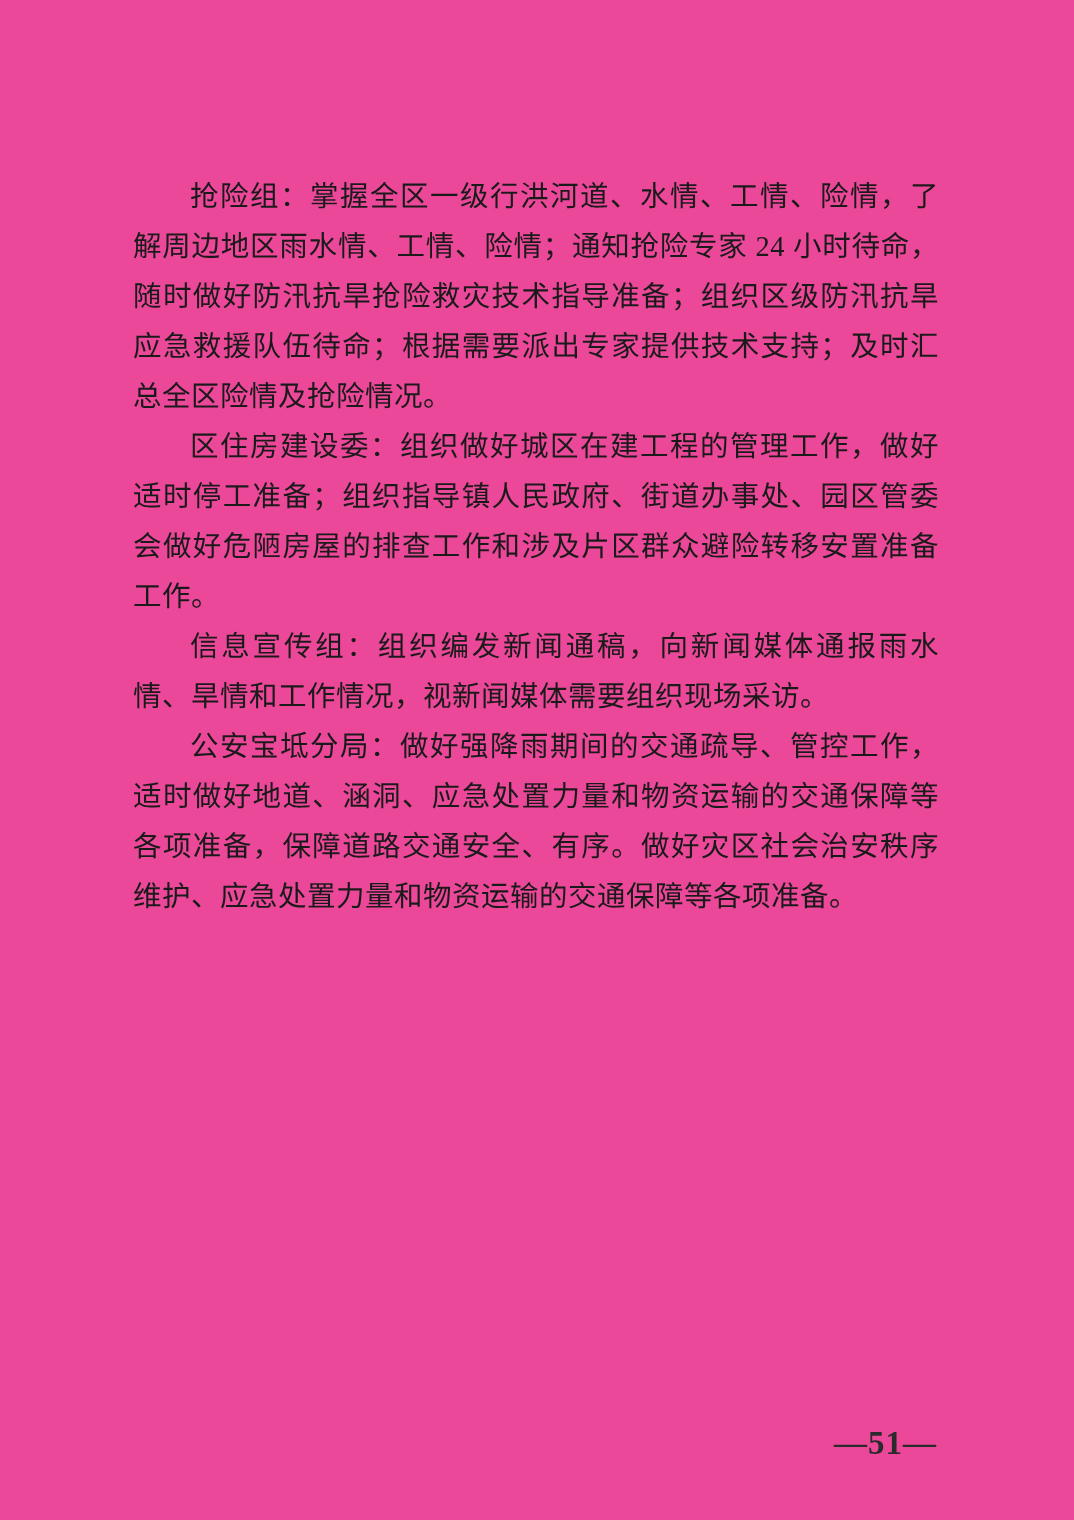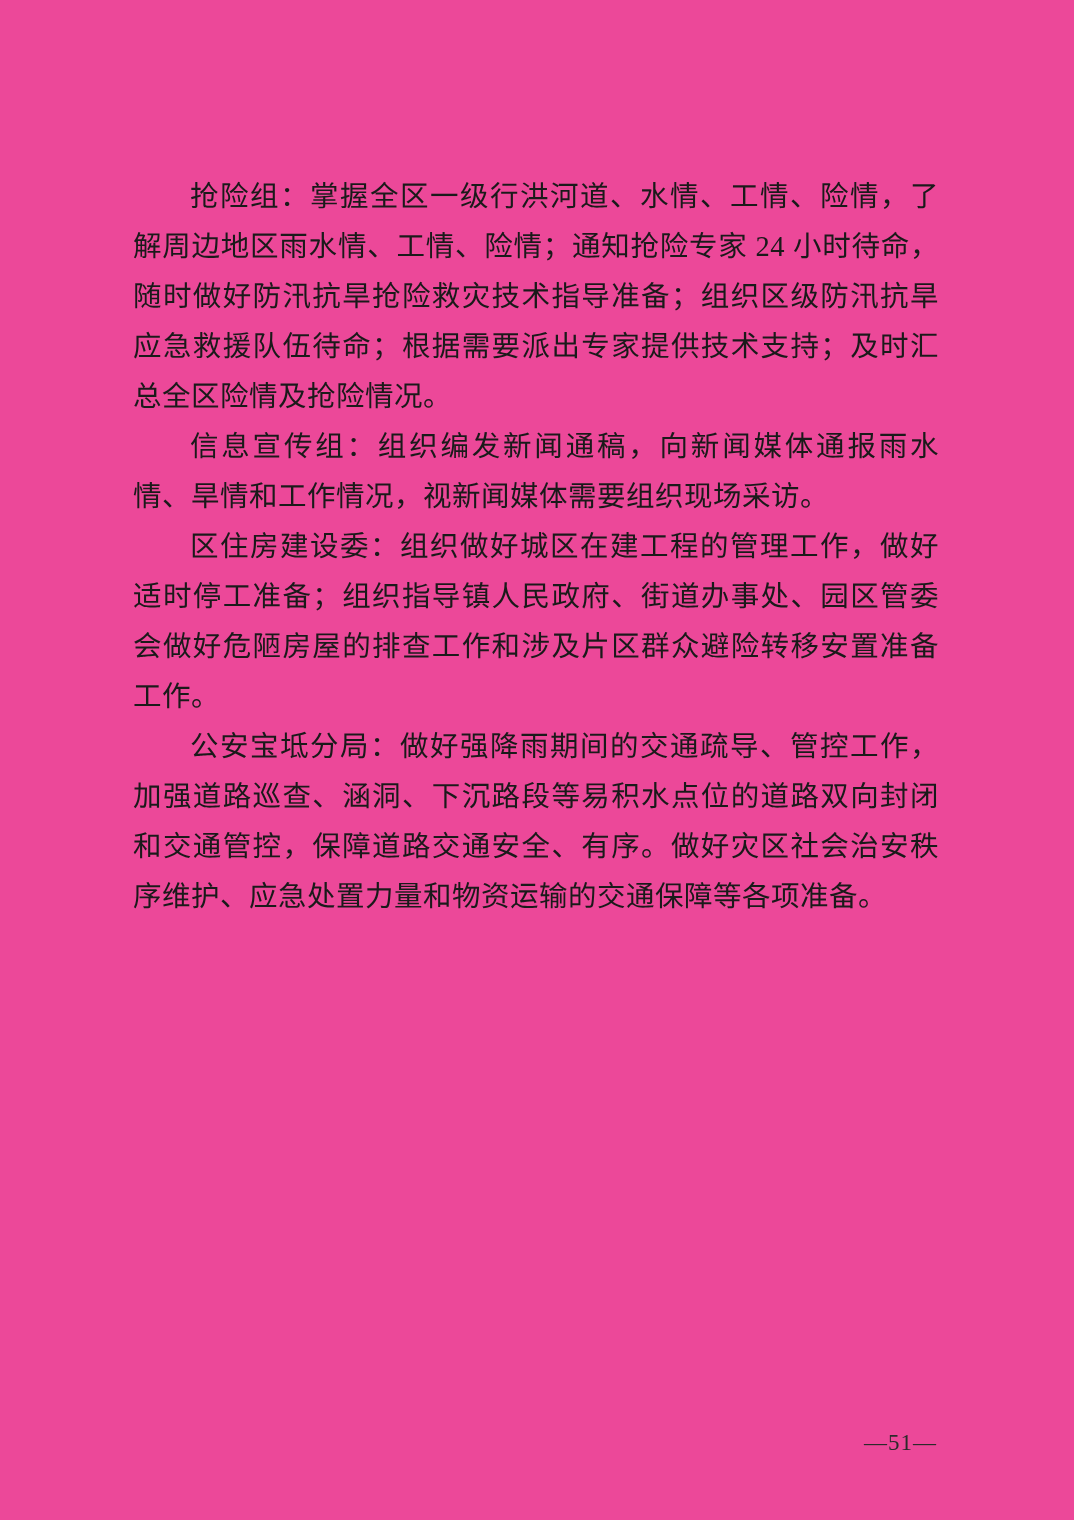--- a/index.html
+++ b/index.html
@@ -30,31 +30,32 @@
     text-align: justify;
     text-justify: inter-character;
     text-indent: 2em;
     letter-spacing: 0.5px;
     word-break: break-all;
   }
   .page-number {
     position: absolute;
     right: 137px;
     bottom: 62px;
-    font-size: 23px;
+    font-size: 33px;
     line-height: 30px;
     color: #2b2b2b;
     letter-spacing: 1px;
     white-space: nowrap;
+    font-weight: bold;
   }
 </style>
 </head>
 <body>
 
 <div class="page">
   <div class="content">
     <p>抢险组：掌握全区一级行洪河道、水情、工情、险情，了解周边地区雨水情、工情、险情；通知抢险专家 24 小时待命，随时做好防汛抗旱抢险救灾技术指导准备；组织区级防汛抗旱应急救援队伍待命；根据需要派出专家提供技术支持；及时汇总全区险情及抢险情况。</p>
+    <p>区住房建设委：组织做好城区在建工程的管理工作，做好适时停工准备；组织指导镇人民政府、街道办事处、园区管委会做好危陋房屋的排查工作和涉及片区群众避险转移安置准备工作。</p>
     <p>信息宣传组：组织编发新闻通稿，向新闻媒体通报雨水情、旱情和工作情况，视新闻媒体需要组织现场采访。</p>
-    <p>区住房建设委：组织做好城区在建工程的管理工作，做好适时停工准备；组织指导镇人民政府、街道办事处、园区管委会做好危陋房屋的排查工作和涉及片区群众避险转移安置准备工作。</p>
-    <p>公安宝坻分局：做好强降雨期间的交通疏导、管控工作，加强道路巡查、涵洞、下沉路段等易积水点位的道路双向封闭和交通管控，保障道路交通安全、有序。做好灾区社会治安秩序维护、应急处置力量和物资运输的交通保障等各项准备。</p>
+    <p>公安宝坻分局：做好强降雨期间的交通疏导、管控工作，适时做好地道、涵洞、应急处置力量和物资运输的交通保障等各项准备，保障道路交通安全、有序。做好灾区社会治安秩序维护、应急处置力量和物资运输的交通保障等各项准备。</p>
   </div>
   <div class="page-number">—51—</div>
 </div>
 
 </body></html>

